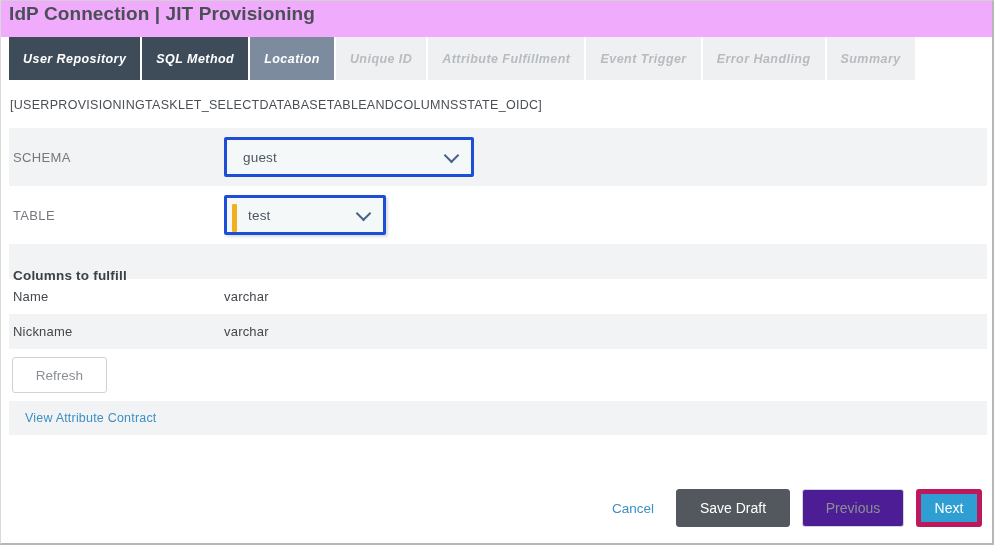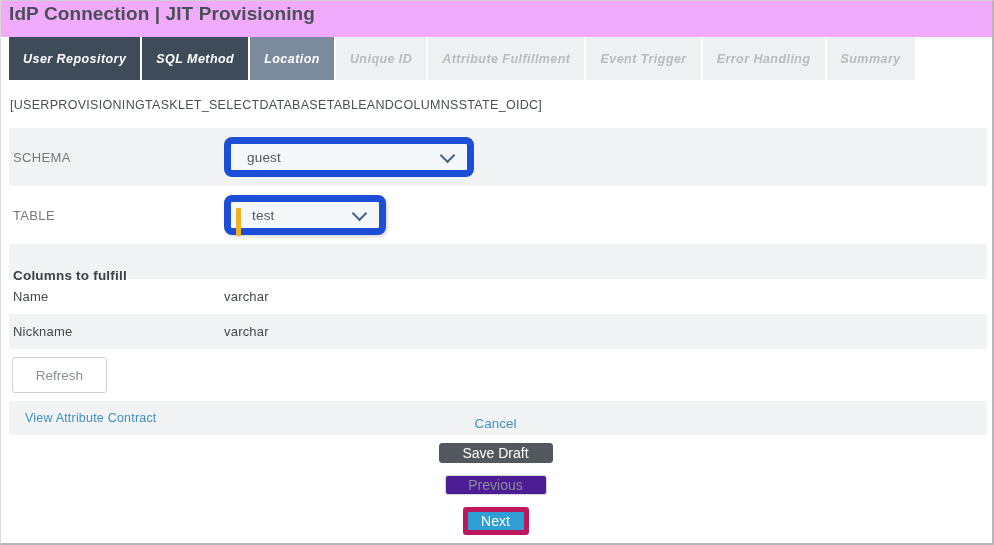--- a/index.html
+++ b/index.html
@@ -90,22 +90,22 @@
   }
 
   .field-row { height: 58px; }
   .field-row .row-label { color: #75797e; }
 
   
   .select {
     position: relative;
     height: 40px;
     background: #f5f8f8;
-    border: 7px solid #1d4ed8;
-    border-radius: 8px;
+    border: 3px solid #1d4ed8;
+    border-radius: 2px;
     display: flex;
     align-items: center;
     cursor: pointer;
   }
   .select .value {
     font-size: 13.5px;
     color: #4c5763;
     padding-left: 16px;
     letter-spacing: .2px;
   }
@@ -184,24 +184,22 @@
   }
 
   
   .footer {
     position: absolute;
     left: 8px;
     right: 10px;
     bottom: 8px;
     height: 46px;
     display: flex;
-    align-items: center;
     justify-content: flex-end;
     gap: 12px;
-    flex-direction: column;
   }
   .btn {
     font-family: "Liberation Sans", sans-serif;
     font-size: 14px;
     border-radius: 3px;
     cursor: pointer;
     height: 38px;
   }
   .btn-cancel {
     background: none;

